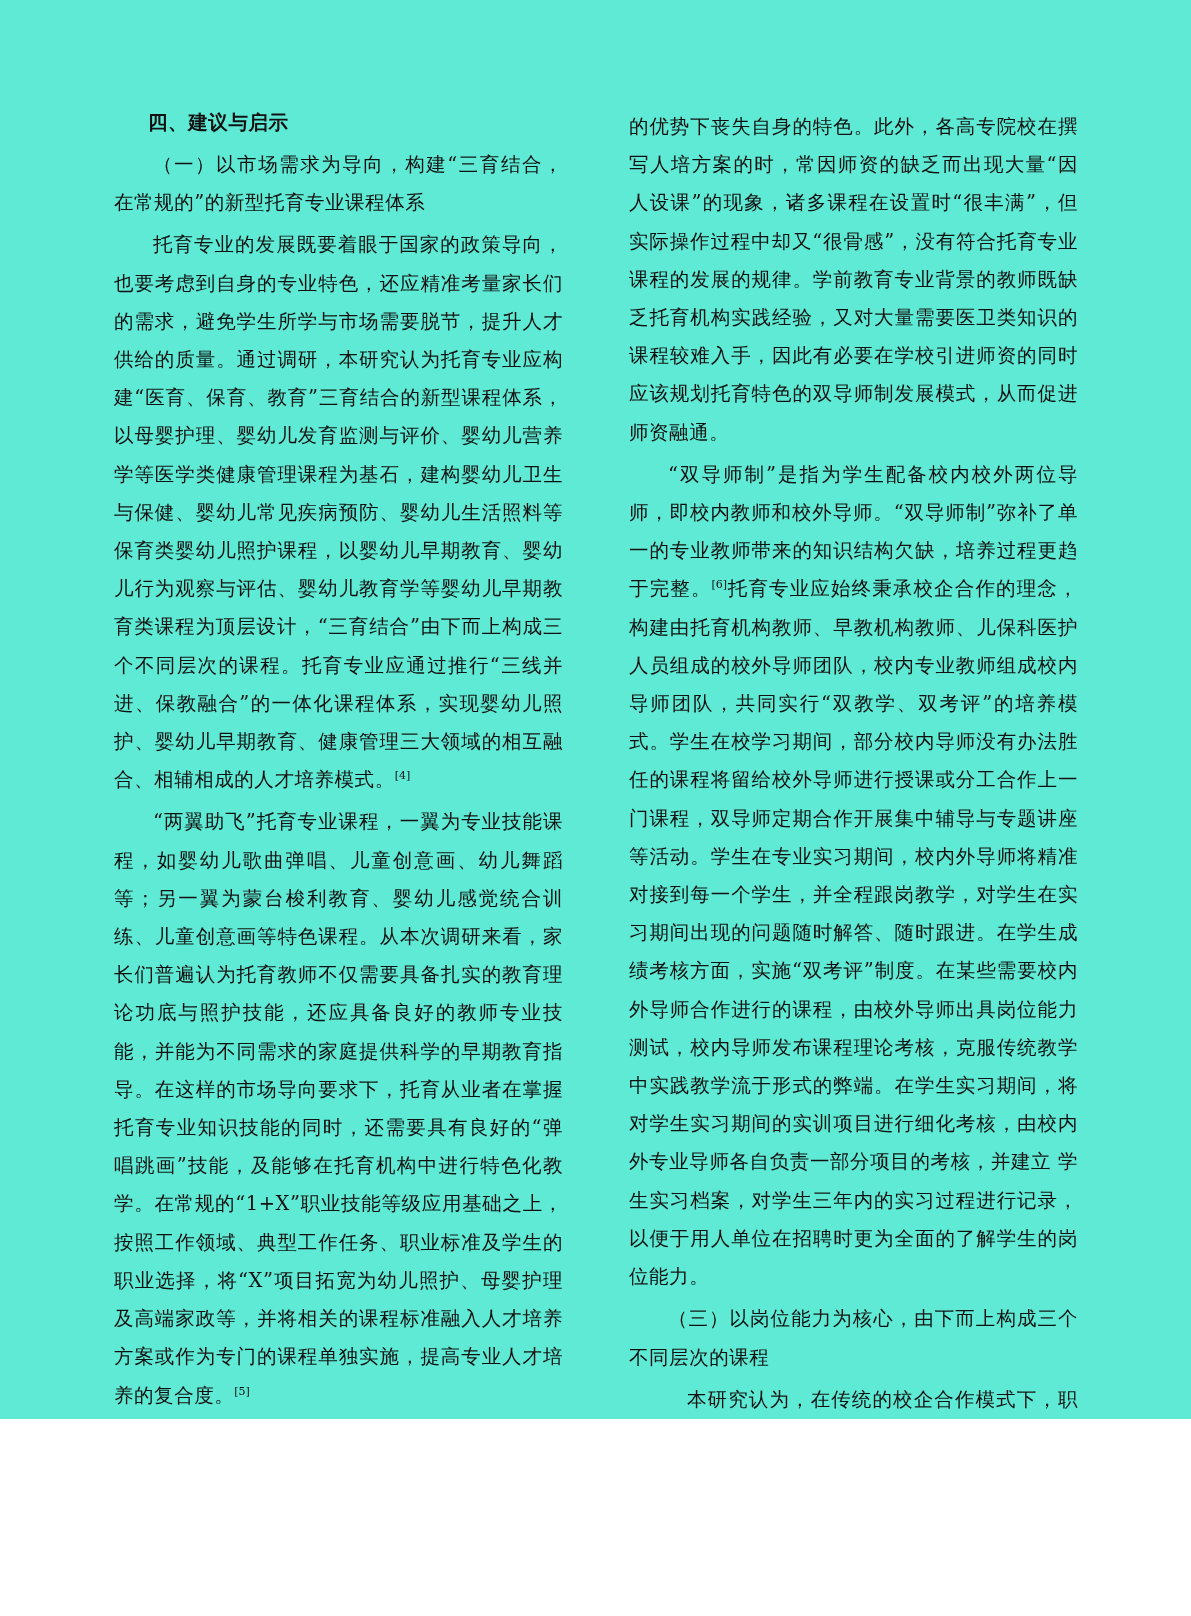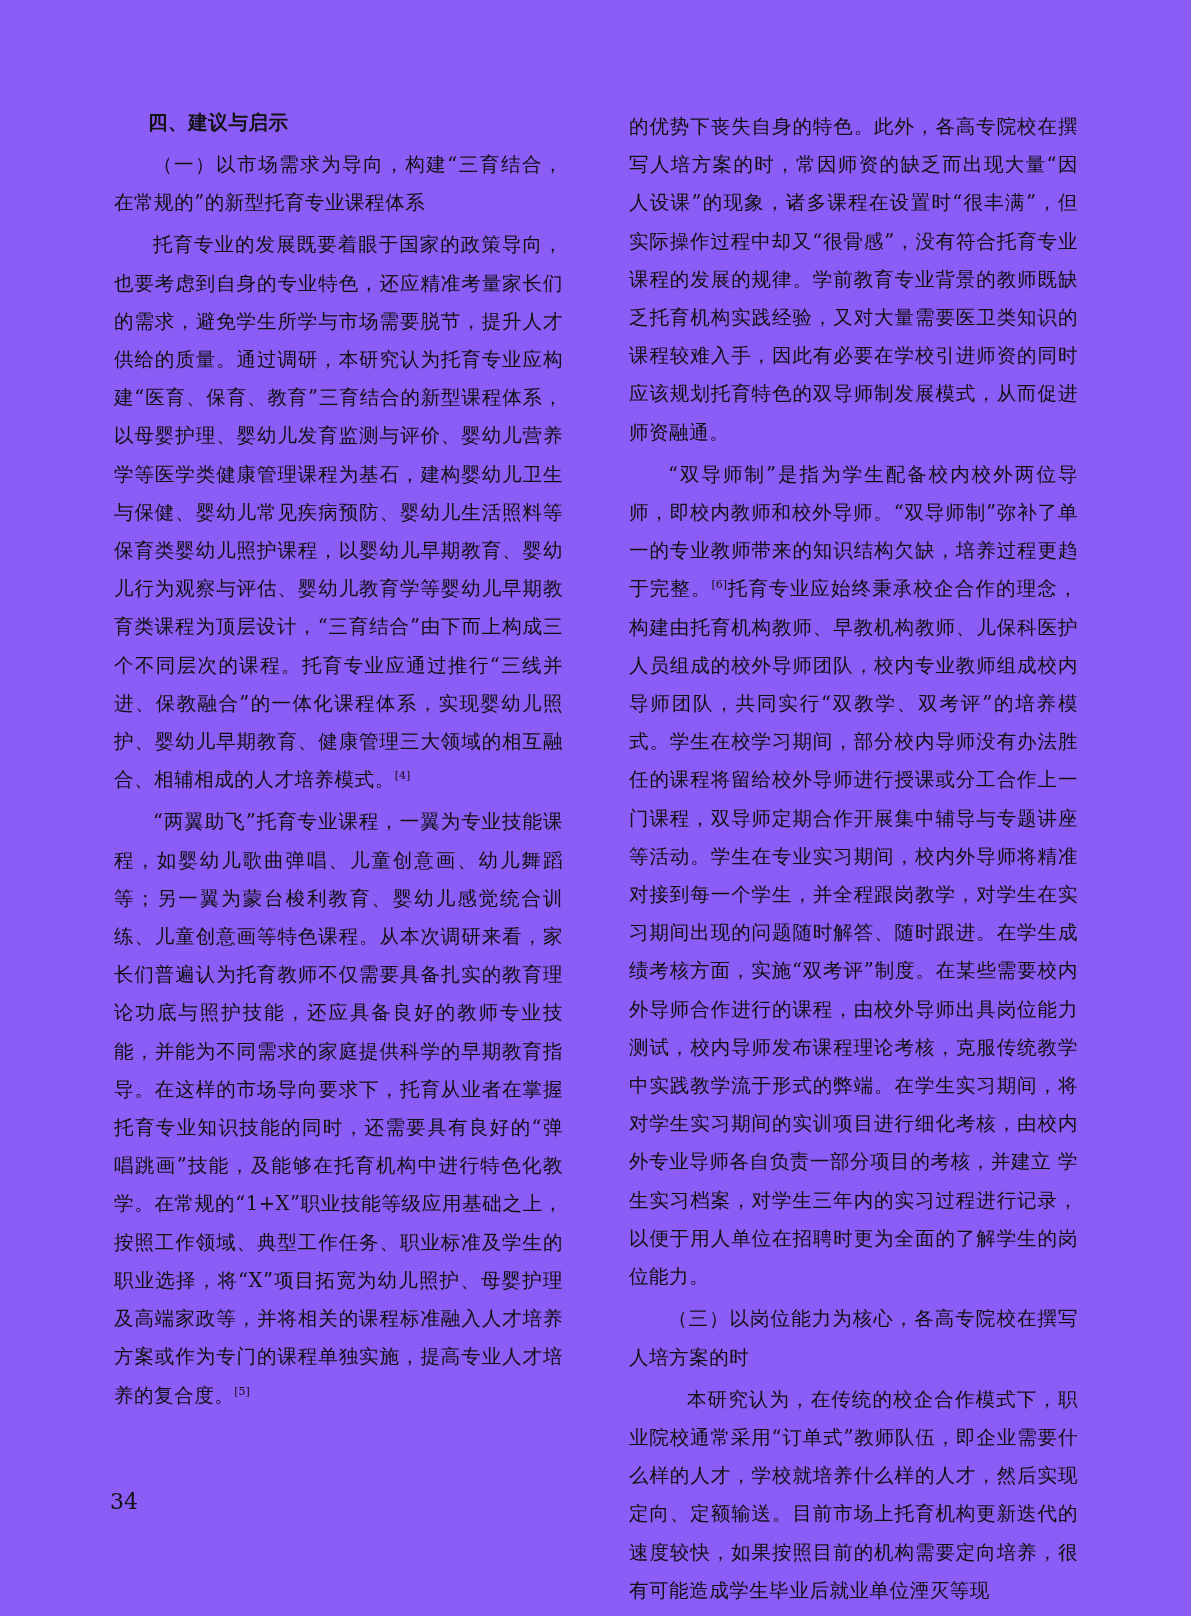--- a/index.html
+++ b/index.html
@@ -3,22 +3,22 @@
 <meta charset="utf-8">
 <style>
   html, body {
     margin: 0;
     padding: 0;
     background: #ffffff;
   }
   .page {
     position: relative;
     width: 1191px;
-    height: 1616px;
-    background: #8b5cf6;
+    height: 1419px;
+    background: #5eead4;
     font-family: "DejaVu Serif", "Liberation Serif", serif;
     color: #111111;
     box-sizing: border-box;
     overflow: hidden;
   }
   .content {
     position: absolute;
     top: 104px;
     left: 110px;
     width: 972px;
@@ -77,20 +77,20 @@
     <div class="col">
       <div class="heading">四、建议与启示</div>
       <p class="para">（一）以市场需求为导向，构建“三育结合，在常规的”的新型托育专业课程体系</p>
       <p class="para"><span>托育专业的发展既要着眼于国家的政策导向，也要考虑到自身的专业特色，还应精准考量家长们的需求，避免学生所学与市场需要脱节，提升人才供给的质量。通过调研，本研究认为托育专业应构建“医育、保育、教育”三育结合的新型课程体系，以母婴护理、婴幼儿发育监测与评价、婴幼儿营养学等医学类健康管理课程为基石，建构婴幼儿卫生与保健、婴幼儿常见疾病预防、婴幼儿生活照料等保育类婴幼儿照护课程，以婴幼儿早期教育、婴幼儿行为观察与评估、婴幼儿教育学等婴幼儿早期教育类课程为顶层设计，“三育结合”由下而上构成三个不同层次的课程。托育专业应通过推行“三线并进、保教融合”的一体化课程体系，实现婴幼儿照护、婴幼儿早期教育、健康管理三大领域的相互融合、相辅相成的人才培养模式。</span><sup>[4]</sup></p>
       <p class="para"><span>“两翼助飞”托育专业课程，一翼为专业技能课程，如婴幼儿歌曲弹唱、儿童创意画、幼儿舞蹈等；另一翼为蒙台梭利教育、婴幼儿感觉统合训练、儿童创意画等特色课程。从本次调研来看，家长们普遍认为托育教师不仅需要具备扎实的教育理论功底与照护技能，还应具备良好的教师专业技能，并能为不同需求的家庭提供科学的早期教育指导。在这样的市场导向要求下，托育从业者在掌握托育专业知识技能的同时，还需要具有良好的“弹唱跳画”技能，及能够在托育机构中进行特色化教学。在常规的“1+X”职业技能等级应用基础之上，按照工作领域、典型工作任务、职业标准及学生的职业选择，将“X”项目拓宽为幼儿照护、母婴护理及高端家政等，并将相关的课程标准融入人才培养方案或作为专门的课程单独实施，提高专业人才培养的复合度。</span><sup>[5]</sup></p>
     </div>
 
     <div class="col">
       <p class="para noindent">的优势下丧失自身的特色。此外，各高专院校在撰写人培方案的时，常因师资的缺乏而出现大量“因人设课”的现象，诸多课程在设置时“很丰满”，但实际操作过程中却又“很骨感”，没有符合托育专业课程的发展的规律。学前教育专业背景的教师既缺乏托育机构实践经验，又对大量需要医卫类知识的课程较难入手，因此有必要在学校引进师资的同时应该规划托育特色的双导师制发展模式，从而促进师资融通。</p>
       <p class="para"><span>“双导师制”是指为学生配备校内校外两位导师，即校内教师和校外导师。“双导师制”弥补了单一的专业教师带来的知识结构欠缺，培养过程更趋于完整。</span><sup>[6]</sup><span>托育专业应始终秉承校企合作的理念，构建由托育机构教师、早教机构教师、儿保科医护人员组成的校外导师团队，校内专业教师组成校内导师团队，共同实行“双教学、双考评”的培养模式。学生在校学习期间，部分校内导师没有办法胜任的课程将留给校外导师进行授课或分工合作上一门课程，双导师定期合作开展集中辅导与专题讲座等活动。学生在专业实习期间，校内外导师将精准对接到每一个学生，并全程跟岗教学，对学生在实习期间出现的问题随时解答、随时跟进。在学生成绩考核方面，实施“双考评”制度。在某些需要校内外导师合作进行的课程，由校外导师出具岗位能力测试，校内导师发布课程理论考核，克服传统教学中实践教学流于形式的弊端。在学生实习期间，将对学生实习期间的实训项目进行细化考核，由校内外专业导师各自负责一部分项目的考核，并建立 学生实习档案，对学生三年内的实习过程进行记录，以便于用人单位在招聘时更为全面的了解学生的岗位能力。</span></p>
-      <p class="para">（三）以岗位能力为核心，各高专院校在撰写人培方案的时</p>
+      <p class="para">（三）以岗位能力为核心，由下而上构成三个不同层次的课程</p>
       <p class="para indent2">本研究认为，在传统的校企合作模式下，职业院校通常采用“订单式”教师队伍，即企业需要什么样的人才，学校就培养什么样的人才，然后实现定向、定额输送。目前市场上托育机构更新迭代的速度较快，如果按照目前的机构需要定向培养，很有可能造成学生毕业后就业单位湮灭等现</p>
     </div>
 
   </div>
 
   <div class="page-number">34</div>
 </div>
 
 </body></html>

